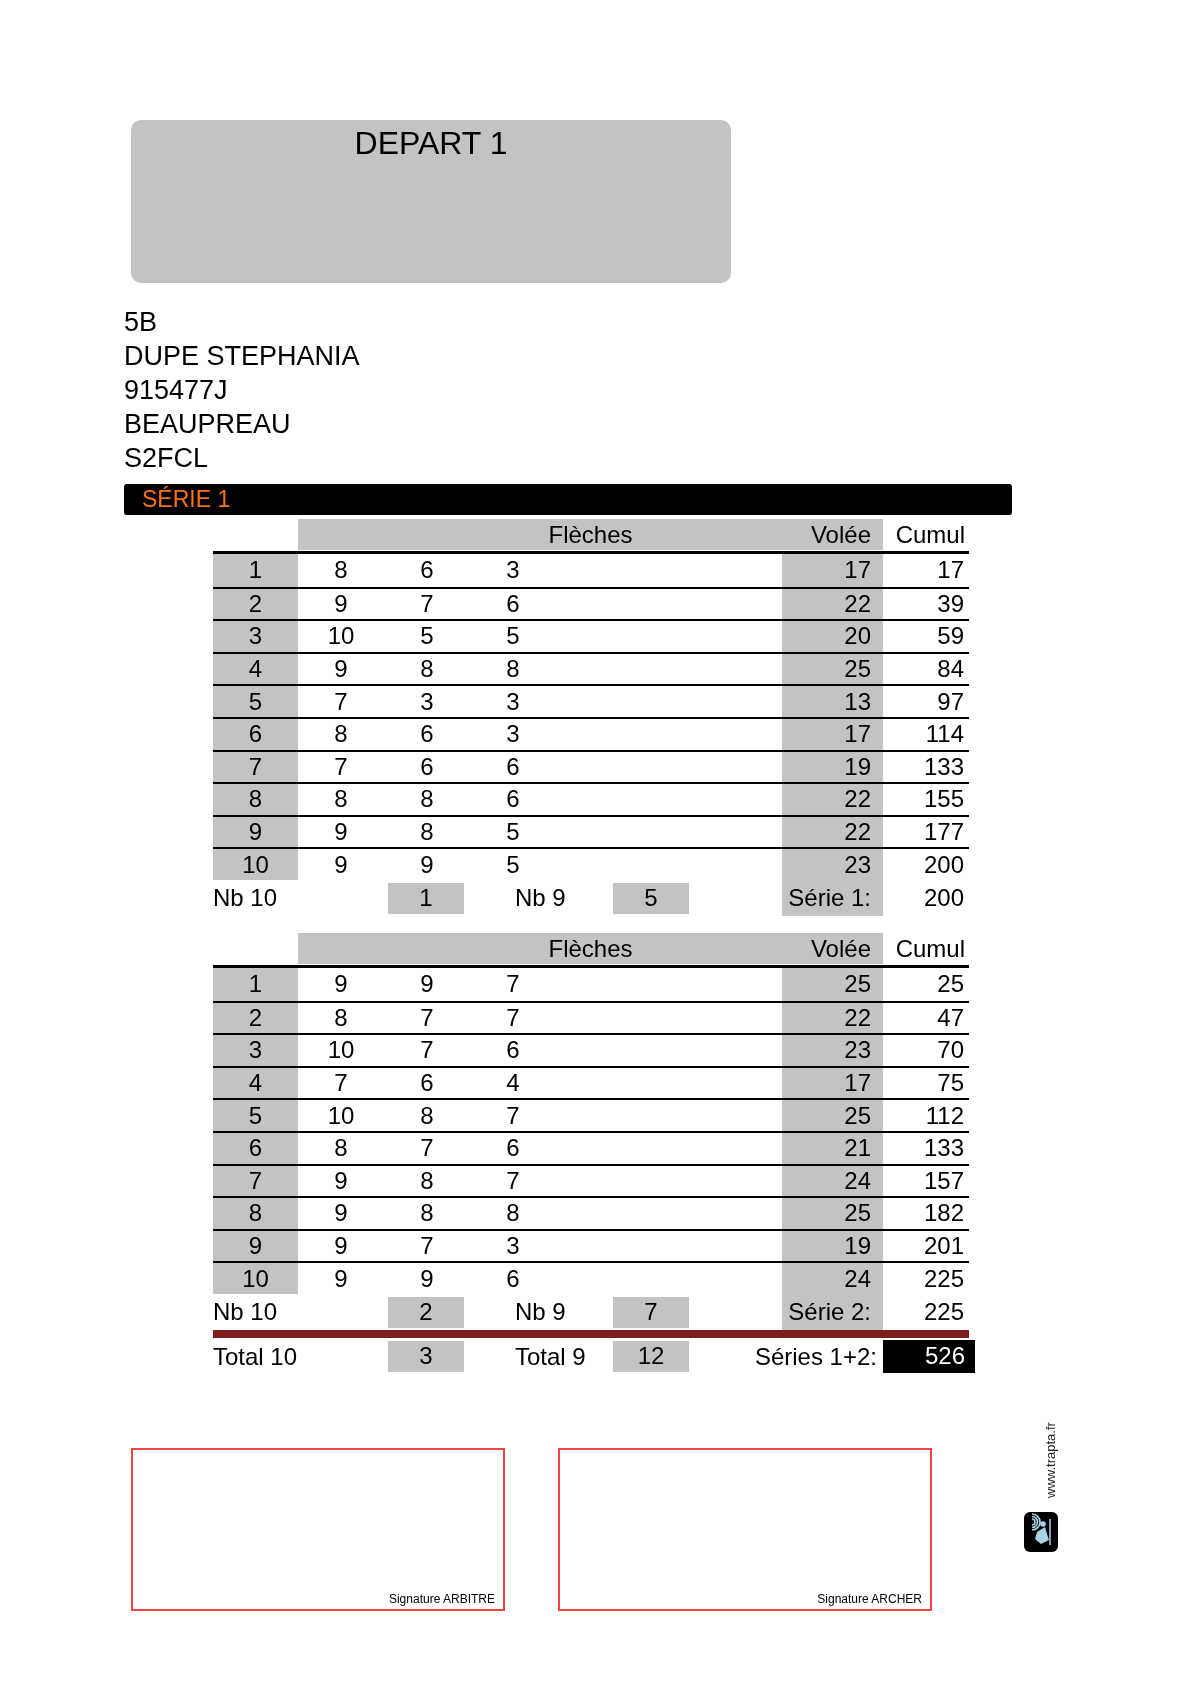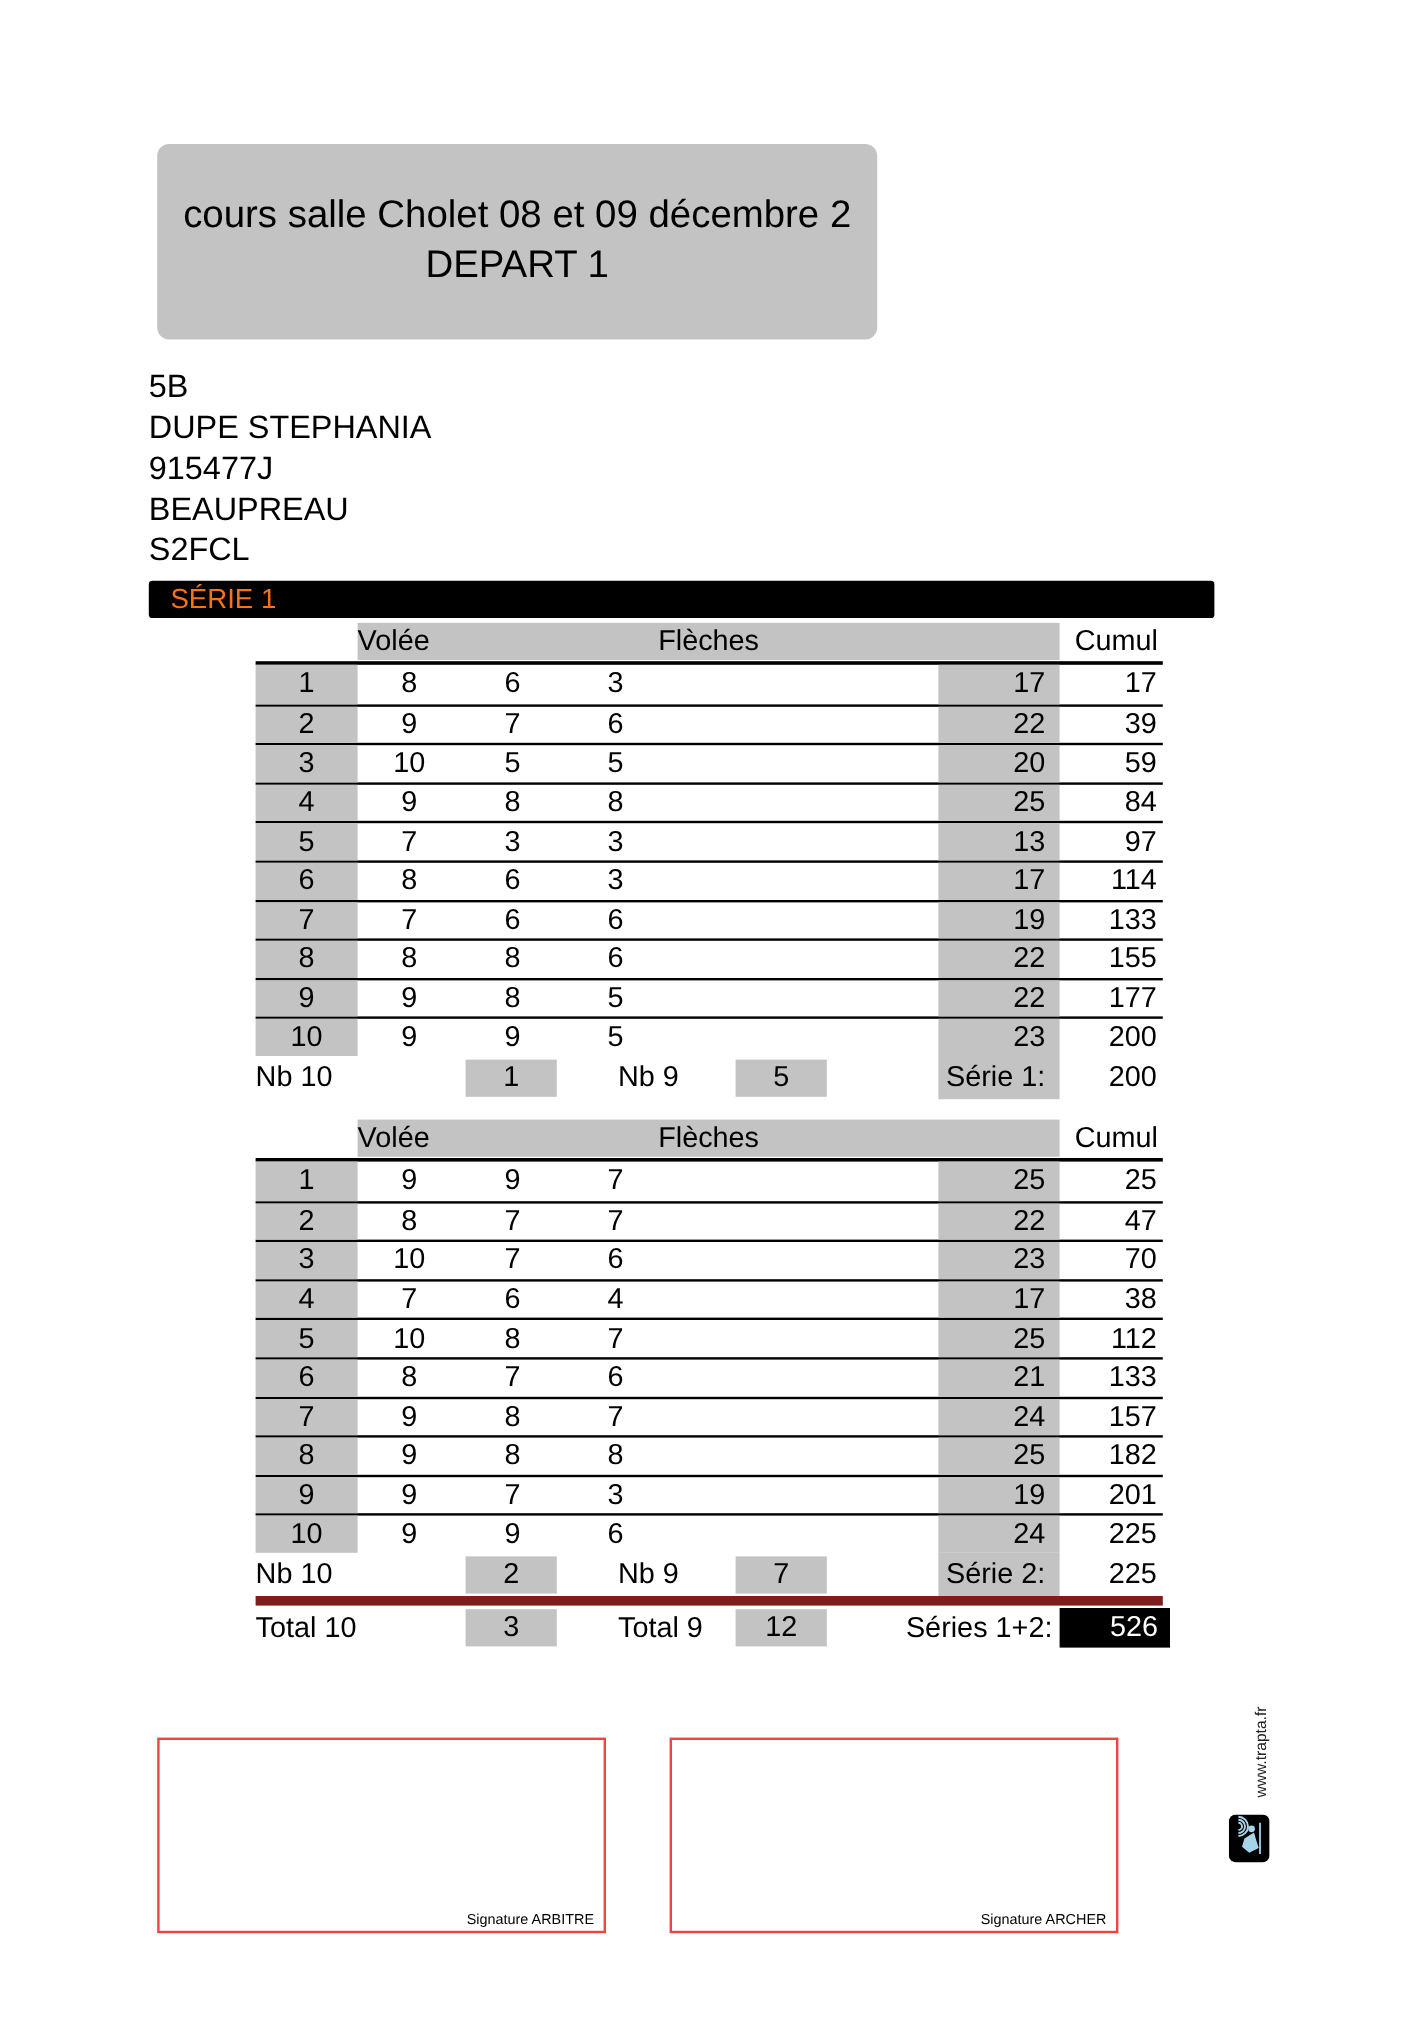--- a/index.html
+++ b/index.html
@@ -16,21 +16,21 @@
 
   
   .series { position:absolute; left:0; width:1190px; }
   .s1 { top:484px; }
   .s2 { top:929px; }
   .sbar { margin-left:124px; width:888px; height:31px; background:#000; color:#f97316;
     font-size:23px; display:flex; align-items:center; padding-left:18px; box-sizing:border-box; border-radius:3px; }
   .thead { position:relative; height:36px; margin-top:0px; font-size:24px; }
   .band { position:absolute; left:298px; top:4px; width:585px; height:31px; background:#c3c3c3; }
   .h-fleches { position:absolute; left:298px; width:585px; top:6px; text-align:center; }
-  .h-volee { position:absolute; left:298px; width:573px; top:6px; text-align:left; }
+  .h-volee { position:absolute; left:298px; width:573px; top:6px; text-align:right; }
   .h-cumul { position:absolute; left:883px; width:82px; top:6px; text-align:right; }
 
   .tbody { margin-left:213px; width:756px; border-top:3px solid #000; }
   .trow { display:flex; height:32.6px; border-top:2px solid #000; box-sizing:border-box; font-size:24px; }
   .trow:first-child { border-top:none; }
   .c { height:100%; display:flex; align-items:center; }
   .num   { width:85px; background:#c3c3c3; justify-content:center; }
   .a     { width:86px; justify-content:center; }
   .fillc { flex:1; }
   .volee { width:101px; background:#c3c3c3; justify-content:flex-end; padding-right:12px; box-sizing:border-box; }
@@ -62,21 +62,20 @@
 
   
   .site { position:absolute; left:1043px; top:1498px; transform:rotate(-90deg); transform-origin:0 0;
     font-size:13px; white-space:nowrap; color:#222; }
   .logo { position:absolute; left:1024px; top:1512px; width:34px; height:40px; }
 </style>
 </head>
 <body>
 
 <div class="header-box">
-  <div class="title1">cours salle Cholet 08 et 09 décembre 2</div>
   <div class="title2">DEPART 1</div>
 </div>
 
 <div class="info">
   <div>5B</div>
   <div>DUPE STEPHANIA</div>
   <div>915477J</div>
   <div>BEAUPREAU</div>
   <div>S2FCL</div>
 </div>
@@ -226,21 +225,21 @@
         <div class="c volee">23</div>
         <div class="c cumul">70</div>
       </div>
     <div class="trow">
         <div class="c num">4</div>
         <div class="c a">7</div>
         <div class="c a">6</div>
         <div class="c a">4</div>
         <div class="c fillc"></div>
         <div class="c volee">17</div>
-        <div class="c cumul">38</div>
+        <div class="c cumul">75</div>
       </div>
     <div class="trow">
         <div class="c num">5</div>
         <div class="c a">10</div>
         <div class="c a">8</div>
         <div class="c a">7</div>
         <div class="c fillc"></div>
         <div class="c volee">25</div>
         <div class="c cumul">112</div>
       </div>

